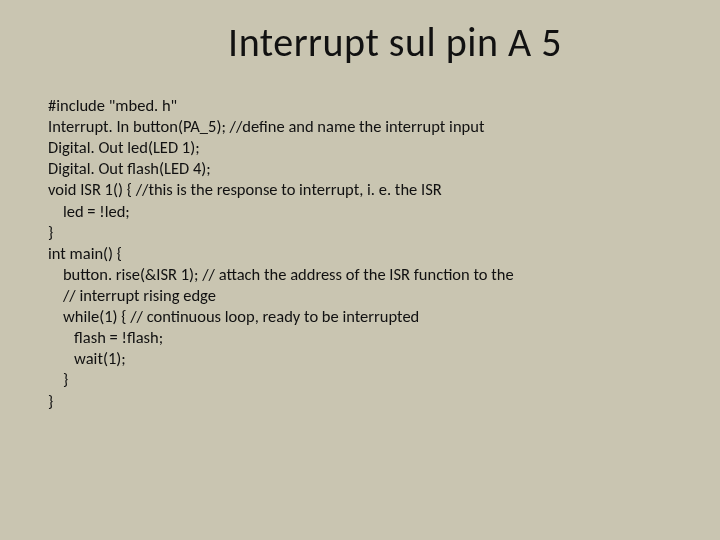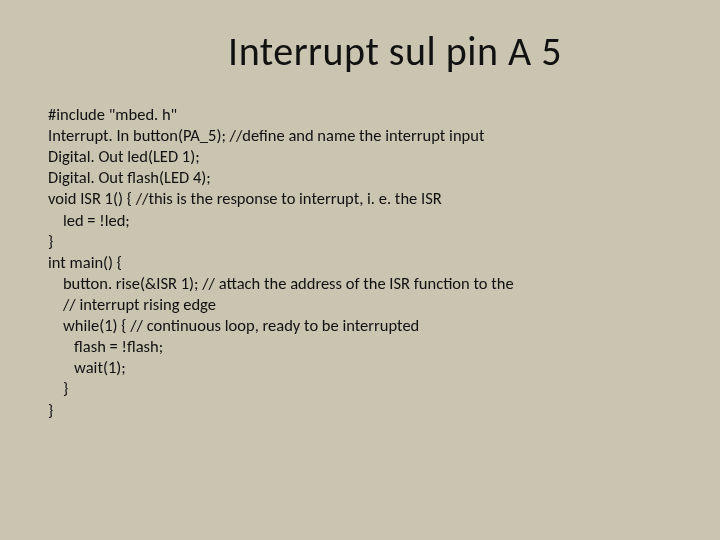--- a/index.html
+++ b/index.html
@@ -11,21 +11,21 @@
   }
   body {
     background: #c9c5b1;
     font-family: "Calibri", "Segoe UI", Arial, sans-serif;
     color: #1a1a1a;
   }
   .slide {
     box-sizing: border-box;
     width: 720px;
     height: 540px;
-    padding: 21px 48px 0 48px;
+    padding: 12px 48px 0 48px;
   }
   .title {
     font-size: 40px;
     font-weight: 400;
     text-align: center;
     margin: 6px 0 28px 70px;
     letter-spacing: 0.5px;
     color: #111;
   }
   .code {

